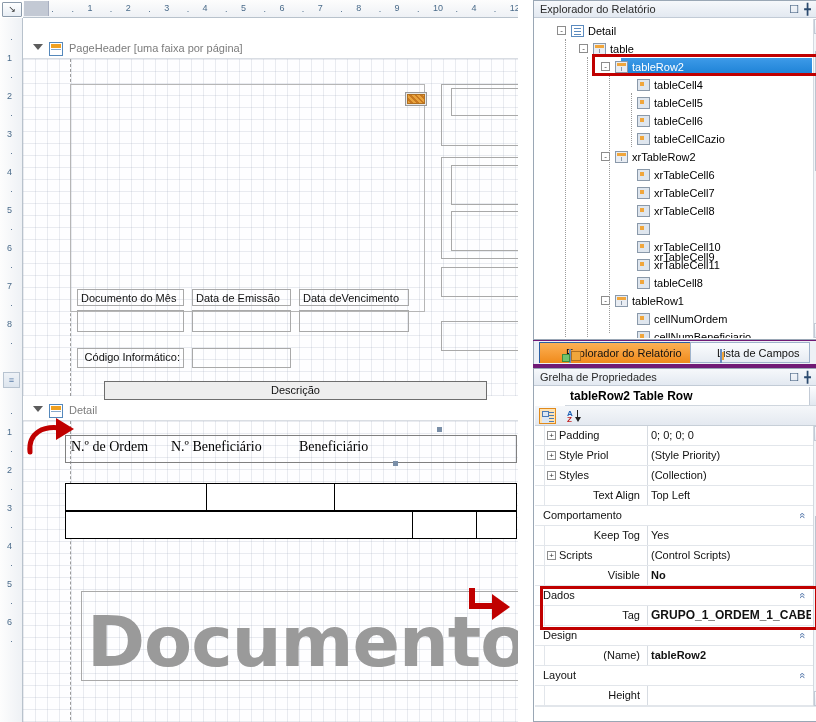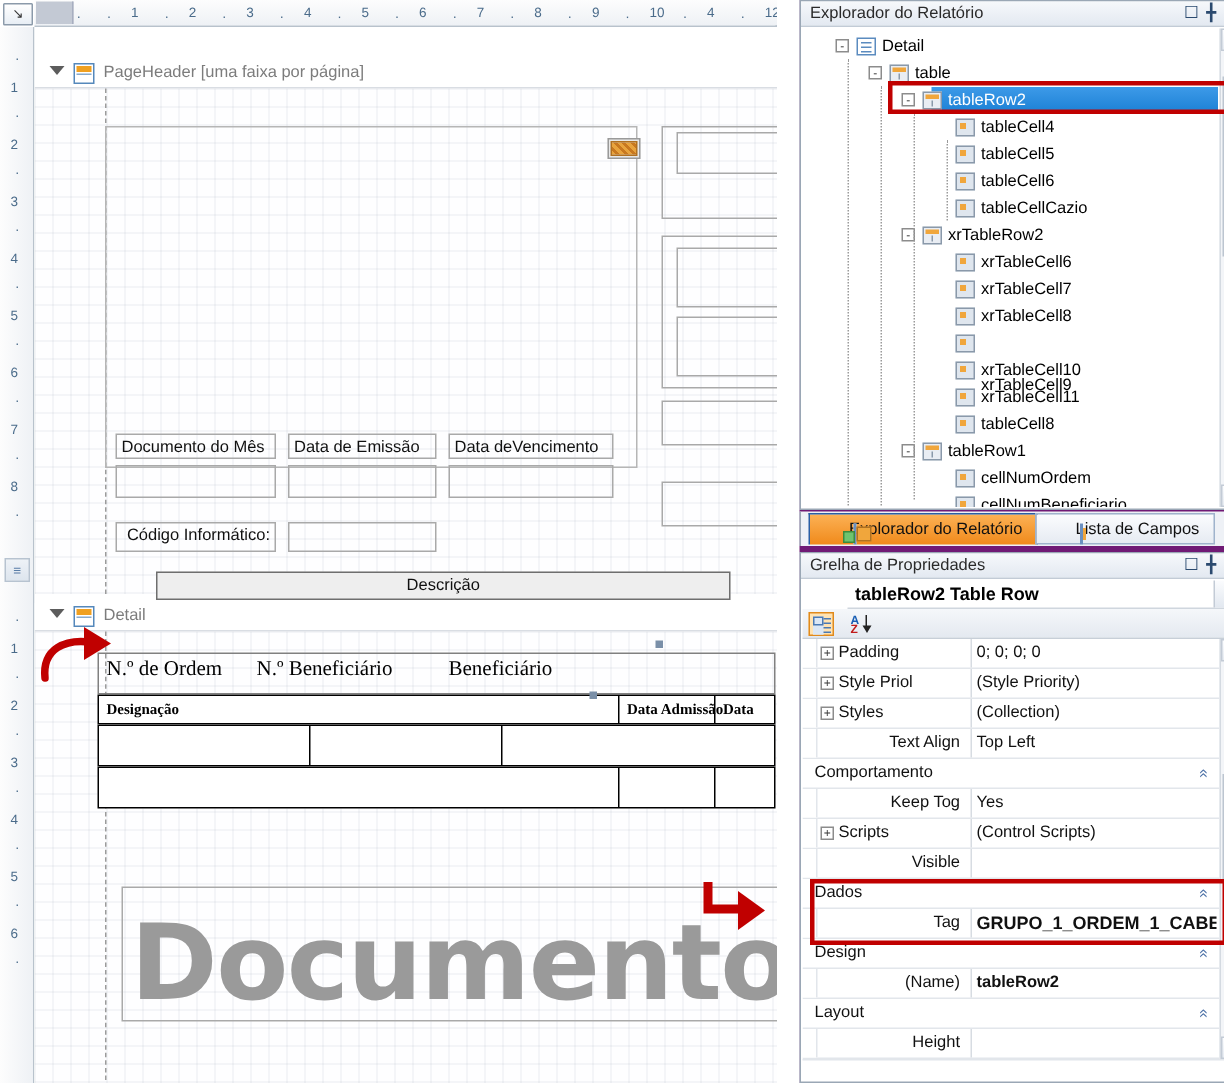--- a/index.html
+++ b/index.html
@@ -376,27 +376,20 @@
       <div class="surface" style="top:402px; height:320px;">
         <div class="pagebreak-left"></div>
 
         <div class="hdr-row-box" style="left:42px; top:14px; width:452px; height:28px;">
           <span class="t" style="left:5px;">N.º de Ordem</span>
           <span class="t" style="left:105px;">N.º Beneficiário</span>
           <span class="t" style="left:233px;">Beneficiário</span>
         </div>
         <div class="sel-handle" style="left:414px; top:6px;"></div>
 
-        <div class="det-table" style="left:42px; top:42px; width:452px; height:20px;">
-          <div class="cellline" style="left:346px;"></div>
-          <div class="cellline" style="left:410px;"></div>
-          <span class="det-hdr-txt" style="left:5px; top:4px;">Designação</span>
-          <span class="det-hdr-txt" style="left:352px; top:4px;">Data Admissão</span>
-          <span class="det-hdr-txt" style="left:416px; top:4px;">Data</span>
-        </div>
         <div class="sel-handle" style="left:370px; top:40px;"></div>
 
         <div class="det-table" style="left:42px; top:62px; width:452px; height:28px;">
           <div class="cellline" style="left:140px;"></div>
           <div class="cellline" style="left:268px;"></div>
         </div>
         <div class="det-table" style="left:42px; top:90px; width:452px; height:28px;">
           <div class="cellline" style="left:346px;"></div>
           <div class="cellline" style="left:410px;"></div>
         </div>
@@ -607,20 +600,21 @@
               <span class="indent"></span>
               <span class="expander">+</span>
               <span class="pname">Scripts</span>
               <span class="sep"></span>
               <span class="pval">(Control Scripts)</span>
             </div>
             <div class="pgrow" style="top: 140px;">
               <span class="indent"></span>
               <span class="pname" style="text-align: right; padding-right: 3px; width: 84px;">Visible</span>
               <span class="sep"></span>
+              <span class="pval bold">No</span>
             </div>
             <div class="pgrow cat" style="top: 160px;">
               <span class="cname">Dados</span>
               <span class="chev" style="transform: rotate(90deg);">«</span>
             </div>
             <div class="pgrow" style="top: 180px;">
               <span class="indent"></span>
               <span class="pname" style="text-align: right; padding-right: 3px; width: 84px;">Tag</span>
               <span class="sep"></span>
               <span class="pval bold" style="font-size: 12px;">GRUPO_1_ORDEM_1_CABECALHO</span>

